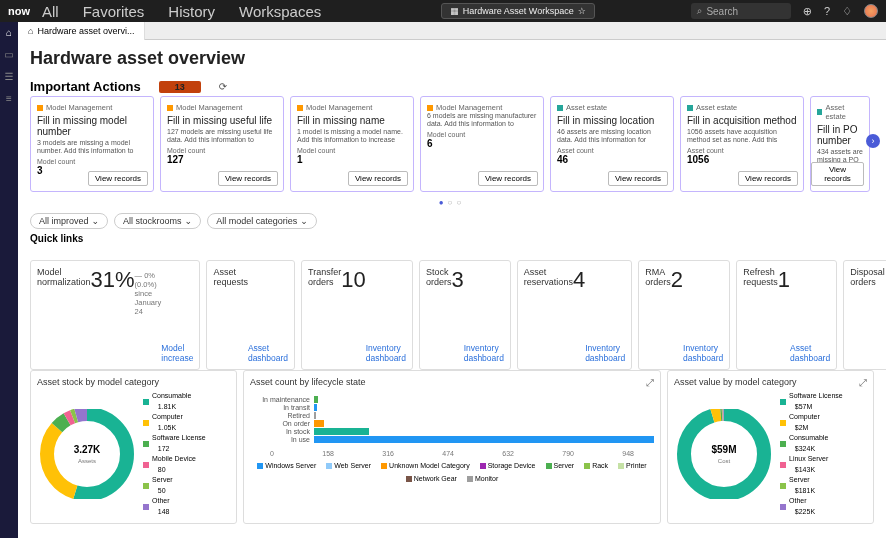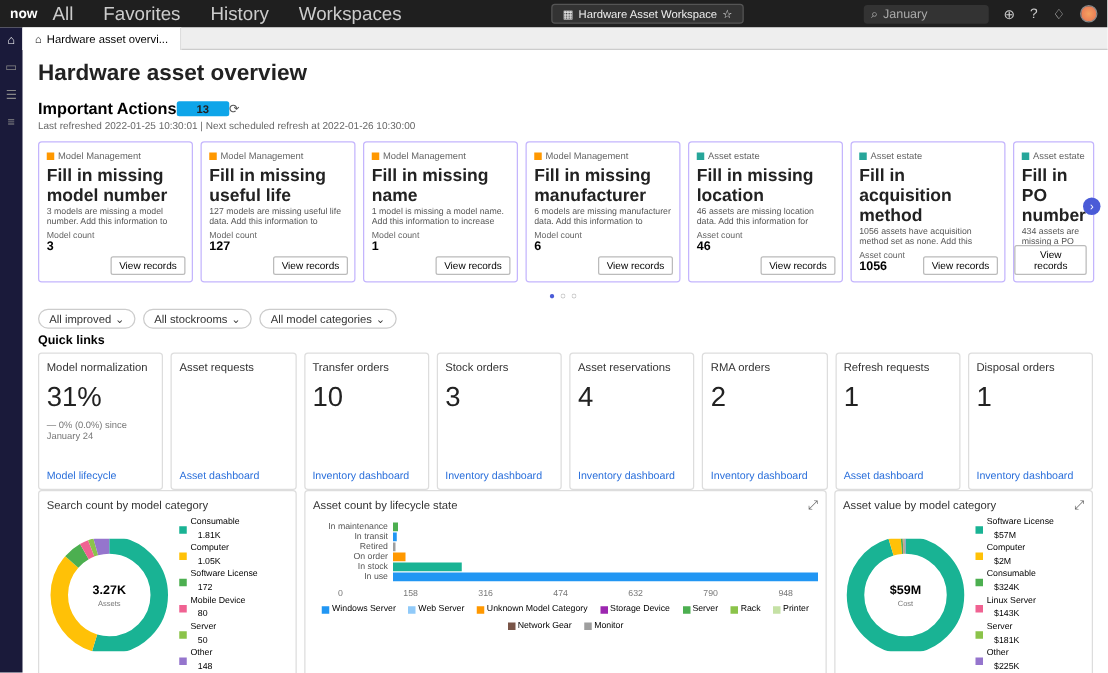--- a/index.html
+++ b/index.html
@@ -14,44 +14,44 @@
 .topbar .icon { color: #ccc; font-size: 11px; }
 .topbar .avatar { width: 14px; height: 14px; border-radius: 50%; background: radial-gradient(circle, #f4a261, #e76f51); border: 1px solid #888; }
 .leftrail { position: absolute; top: 22px; left: 0; width: 18px; height: 516px; background: #1a1a3a; display: flex; flex-direction: column; align-items: center; padding-top: 4px; gap: 10px; }
 .leftrail .rail-icon { width: 12px; height: 12px; display: flex; align-items: center; justify-content: center; color: #888; font-size: 10px; }
 .leftrail .rail-icon.active { color: #fff; }
 .tab-bar { position: absolute; top: 22px; left: 18px; right: 0; height: 18px; background: #eee; border-bottom: 1px solid #ccc; display: flex; align-items: center; }
 .tab { background: #fff; height: 18px; padding: 0 10px; display: flex; align-items: center; gap: 4px; font-size: 9px; border-right: 1px solid #ddd; }
 .tab .home-icon { font-size: 9px; }
 .content { position: absolute; top: 40px; left: 18px; right: 0; bottom: 0; overflow: auto; padding: 0 12px 12px; }
 .page-title { font-size: 18px; font-weight: 600; color: #222; margin: 8px 0 10px; }
-.section-hd { display: flex; align-items: center; gap: 0; margin-bottom: 2px; }
+.section-hd { display: flex; align-items: center; gap: 18px; margin-bottom: 2px; }
 .section-hd h2 { font-size: 13px; font-weight: 600; }
-.badge { background: #0ea5e9; color: #222; font-size: 9px; padding: 1px 16px; border-radius: 2px; font-weight: bold; }
+.badge { background: #c2410c; color: #222; font-size: 9px; padding: 1px 16px; border-radius: 2px; font-weight: bold; }
 .refresh-icon { color: #555; font-size: 10px; }
 .sub { font-size: 8px; color: #666; margin-bottom: 8px; }
 .cards-row { display: flex; gap: 6px; position: relative; }
 .action-card { flex: 0 0 124px; border: 1px solid #c4b5fd; border-radius: 3px; padding: 6px; position: relative; min-height: 78px; }
 .action-card .eyebrow { font-size: 7.5px; color: #666; display: flex; align-items: center; gap: 3px; }
 .action-card .ico { width: 6px; height: 6px; }
 .action-card .ico.orange { background: #ff9800; }
 .action-card .ico.teal { background: #26a69a; }
-.action-card .title { font-size: 14px; font-weight: 700; margin: 3px 0 2px; color: #222; }
+.action-card .title { font-size: 10px; font-weight: 400; margin: 3px 0 2px; color: #222; }
 .action-card .desc { font-size: 7px; color: #555; line-height: 1.2; height: 16px; overflow: hidden; }
 .action-card .label { font-size: 7px; color: #666; margin-top: 3px; }
 .action-card .count { font-size: 10px; font-weight: 600; }
 .action-card .btn { position: absolute; bottom: 5px; right: 5px; border: 1px solid #bbb; background: #fff; font-size: 8px; padding: 2px 6px; border-radius: 2px; cursor: pointer; }
 .arrow-circle { position: absolute; right: -6px; top: 40%; width: 14px; height: 14px; border-radius: 50%; background: #4a5bd7; color: #fff; display: flex; align-items: center; justify-content: center; font-size: 9px; cursor: pointer; }
 .dots { text-align: center; margin: 6px 0; font-size: 8px; color: #aaa; letter-spacing: 4px; }
 .dots .active { color: #4a5bd7; }
 .filter-row { display: flex; gap: 6px; margin-bottom: 4px; }
 .filter-pill { border: 1px solid #ccc; border-radius: 20px; padding: 2px 8px; font-size: 9px; color: #333; background: #fff; cursor: pointer; display: flex; align-items: center; gap: 3px; }
-.q-title { font-size: 10px; font-weight: 600; margin-bottom: 4px; }
+.q-title { font-size: 10px; font-weight: 600; margin-bottom: 16px; }
 .ql-row { display: flex; gap: 6px; }
-.ql-card { flex: 1; border: 1px solid #ddd; border-radius: 3px; padding: 6px; display: flex; flex-direction: column; height: 110px; }
+.ql-card { flex: 1; border: 1px solid #ddd; border-radius: 3px; padding: 6px; display: flex; flex-direction: row; height: 110px; }
 .ql-card .t { font-size: 9px; color: #333; margin-bottom: 6px; }
 .ql-card .big { font-size: 22px; font-weight: 300; color: #222; }
 .ql-card .trend { font-size: 7.5px; color: #777; margin-top: 4px; }
 .ql-card .link { margin-top: auto; font-size: 8.5px; color: #2a6fdb; cursor: pointer; }
 .view-title { font-size: 12px; font-weight: 600; margin: 10px 0 6px; }
 .charts-row { display: flex; gap: 6px; }
 .chart-card { border: 1px solid #ddd; border-radius: 3px; padding: 6px; }
 .chart-card .ct { font-size: 9px; color: #333; margin-bottom: 4px; }
 .chart-card.donut { width: 214px; }
 .chart-card.bar { flex: 1; }
@@ -77,21 +77,21 @@
   <div class="center">
     <div class="pill">
       <span>▦</span>
       <span>Hardware Asset Workspace</span>
       <span>☆</span>
     </div>
   </div>
   <div class="right">
     <div class="search">
       <span>⌕</span>
-      <span>January</span>
+      <span>Search</span>
     </div>
     <span class="icon">⊕</span>
     <span class="icon">?</span>
     <span class="icon">♢</span>
     <div class="avatar"></div>
   </div>
 </div>
 
 <div class="leftrail">
   <div class="rail-icon active">⌂</div>
@@ -108,21 +108,20 @@
 </div>
 
 <div class="content">
   <h1 class="page-title">Hardware asset overview</h1>
 
   <div class="section-hd">
     <h2>Important Actions</h2>
     <span class="badge">13</span>
     <span class="refresh-icon">⟳</span>
   </div>
-  <div class="sub">Last refreshed 2022-01-25 10:30:01 | Next scheduled refresh at 2022-01-26 10:30:00</div>
 
   <div class="cards-row" id="cards-row">
     <div class="action-card">
         <div class="eyebrow">
           <span class="ico orange"></span>
           <span>Model Management</span>
         </div>
   <div class="title">Fill in missing model number</div>
   <div class="desc">3 models are missing a model number. Add this information to increase normalization.</div>
   <div class="label">Model count</div>
@@ -149,21 +148,20 @@
   <div class="desc">1 model is missing a model name. Add this information to increase normalization.</div>
   <div class="label">Model count</div>
   <div class="count">1</div>
   <button class="btn">View records</button>
       </div>
       <div class="action-card">
         <div class="eyebrow">
           <span class="ico orange"></span>
           <span>Model Management</span>
         </div>
-  <div class="title">Fill in missing manufacturer</div>
   <div class="desc">6 models are missing manufacturer data. Add this information to increase normalization.</div>
   <div class="label">Model count</div>
   <div class="count">6</div>
   <button class="btn">View records</button>
       </div>
       <div class="action-card">
         <div class="eyebrow">
           <span class="ico teal"></span>
           <span>Asset estate</span>
         </div>
@@ -212,21 +210,21 @@
         <span>All model categories</span>
         <span>⌄</span>
       </div>
     </div>
   <div class="q-title">Quick links</div>
   <div class="ql-row" id="ql-row">
       <div class="ql-card">
         <div class="t">Model normalization</div>
   <div class="big">31%</div>
   <div class="trend">— 0% (0.0%) since January 24</div>
-  <div class="link">Model lifecycle</div>
+  <div class="link">Model increase</div>
       </div>
       <div class="ql-card">
         <div class="t">Asset requests</div>
 
   <div class="link">Asset dashboard</div>
       </div>
       <div class="ql-card">
         <div class="t">Transfer orders</div>
   <div class="big">10</div>
 
@@ -259,21 +257,21 @@
       <div class="ql-card">
         <div class="t">Disposal orders</div>
   <div class="big">1</div>
 
   <div class="link">Inventory dashboard</div>
       </div>
     </div>
 
   <div class="charts-row" id="charts-row">
       <div class="chart-card donut">
-        <div class="ct">Search count by model category</div>
+        <div class="ct">Asset stock by model category</div>
         <div class="donut-wrap">
           <svg class="donut-svg" viewBox="0 0 100 90">
             <circle cx="50" cy="45" r="40" fill="none" stroke="#19b394" stroke-width="14" stroke-dasharray="137.3631419939577 251.2" stroke-dashoffset="0" transform="rotate(-90 50 45)"></circle>
             <circle cx="50" cy="45" r="40" fill="none" stroke="#ffc107" stroke-width="14" stroke-dasharray="79.68580060422961 251.2" stroke-dashoffset="-137.3631419939577" transform="rotate(-90 50 45)"></circle>
             <circle cx="50" cy="45" r="40" fill="none" stroke="#4caf50" stroke-width="14" stroke-dasharray="13.053293051359516 251.2" stroke-dashoffset="-217.0489425981873" transform="rotate(-90 50 45)"></circle>
             <circle cx="50" cy="45" r="40" fill="none" stroke="#f06292" stroke-width="14" stroke-dasharray="6.071299093655589 251.2" stroke-dashoffset="-230.1022356495468" transform="rotate(-90 50 45)"></circle>
             <circle cx="50" cy="45" r="40" fill="none" stroke="#8bc34a" stroke-width="14" stroke-dasharray="3.794561933534743 251.2" stroke-dashoffset="-236.1735347432024" transform="rotate(-90 50 45)"></circle>
             <circle cx="50" cy="45" r="40" fill="none" stroke="#9575cd" stroke-width="14" stroke-dasharray="11.23190332326284 251.2" stroke-dashoffset="-239.96809667673713" transform="rotate(-90 50 45)"></circle>
             <text x="50" y="44" text-anchor="middle" font-size="10" font-weight="600">3.27K</text>
             <text x="50" y="54" text-anchor="middle" font-size="6" fill="#777">Assets</text>

